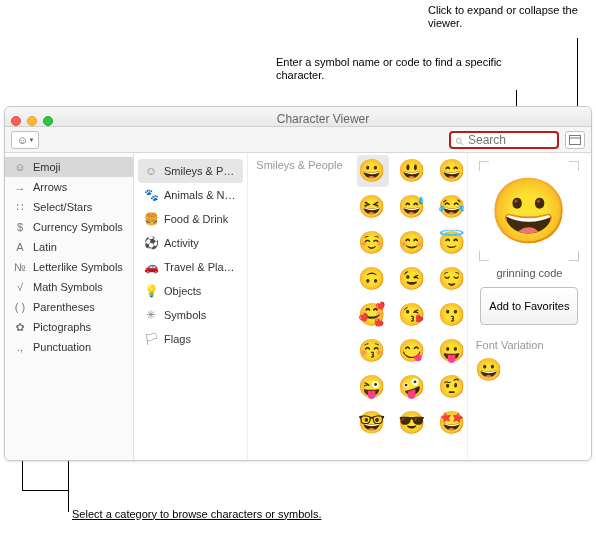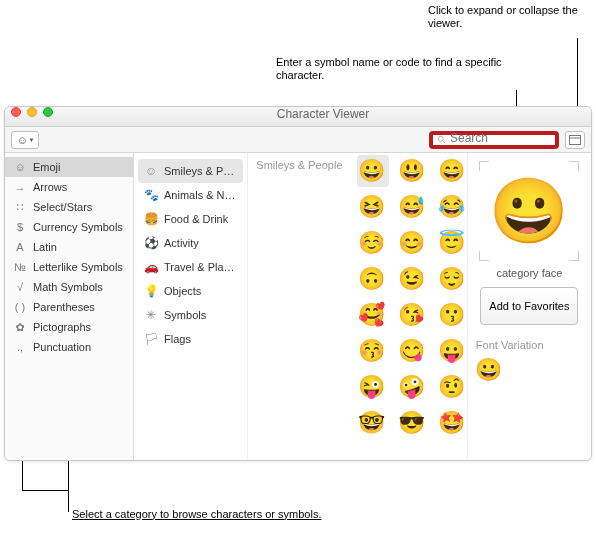--- a/index.html
+++ b/index.html
@@ -11,32 +11,32 @@
 .callout.top-mid { top: 56px; right: 90px; width: 230px; text-align: left; }
 .callout.bottom { bottom: 12px; left: 72px; width: 250px; text-align: left; text-decoration: underline; }
 
 
 .line { position: absolute; background: #000; }
 .line.v { width: 1px; }
 .line.h { height: 1px; }
 
 
 .window { position: absolute; top: 106px; left: 4px; width: 588px; height: 355px; border: 1px solid #c8c8c8; border-radius: 6px; background: #f5f5f5; overflow: hidden; box-shadow: 0 1px 3px rgba(0,0,0,0.1); }
-.titlebar { height: 20px; background: linear-gradient(#f8f8f8,#e8e8e8); border-bottom: 1px solid #d0d0d0; display: flex; align-items: flex-start; padding: 0 6px; font-size: 12px; color: #555; }
+.titlebar { height: 20px; background: linear-gradient(#f8f8f8,#e8e8e8); border-bottom: 1px solid #d0d0d0; display: flex; align-items: flex-end; padding: 0 6px; font-size: 12px; color: #555; }
 .traffic { display: flex; gap: 6px; margin-right: 8px; }
 .traffic span { width: 10px; height: 10px; border-radius: 50%; display: inline-block; }
 .t-close { background: #ff5f57; border: 0.5px solid #e1493e; }
 .t-min { background: #febc2e; border: 0.5px solid #dfa023; }
 .t-max { background: #28c840; border: 0.5px solid #1ba72e; }
 .titlebar .title { flex: 1; text-align: center; color: #666; }
 
 .toolbar { height: 26px; background: #f5f5f5; border-bottom: 1px solid #d8d8d8; display: flex; align-items: center; padding: 0 6px; gap: 6px; }
 .gear-btn { width: 28px; height: 18px; border: 1px solid #c0c0c0; border-radius: 3px; background: #fff; display: flex; align-items: center; justify-content: center; font-size: 11px; color: #555; }
 .toolbar .spacer { flex: 1; }
-.search { display: flex; align-items: flex-end; border: 4px solid #b91c1c; border-radius: 4px; background: #fff; height: 18px; width: 130px; padding: 0 4px; color: #aaa; font-size: 12px; }
+.search { display: flex; align-items: flex-end; border: 2px solid #b91c1c; border-radius: 4px; background: #fff; height: 18px; width: 110px; padding: 0 4px; color: #aaa; font-size: 12px; }
 .search svg { width: 10px; height: 10px; margin-right: 3px; fill: #aaa; }
 .search input { border: none; outline: none; width: 80px; font-size: 12px; color: #333; background: transparent; }
 .expand-btn { width: 20px; height: 18px; border: 1px solid #c0c0c0; border-radius: 3px; background: #fff; display: flex; align-items: center; justify-content: center; }
 
 .body { display: flex; height: calc(100% - 46px); }
 
 
 .sidebar { width: 136px; background: #fafafa; border-right: 1px solid #ddd; padding: 4px 0; overflow-y: auto; }
 .sidebar .item { display: flex; align-items: center; padding: 2px 8px; font-size: 11px; color: #333; gap: 6px; height: 20px; cursor: default; }
 .sidebar .item.selected { background: #d8d8d8; }
@@ -234,21 +234,21 @@
     </div>
 
     <div class="detail">
       <div class="preview-wrap">
         <div class="corner tl"></div>
           <div class="corner tr"></div>
           <div class="corner bl"></div>
           <div class="corner br"></div>
         <div class="preview">😀</div>
       </div>
-      <div class="name">category face</div>
+      <div class="name">grinning code</div>
       <button class="fav-btn">Add to Favorites</button>
       <div class="section">Font Variation</div>
       <div class="variation">😀</div>
     </div>
 
   </div>
 
 </div>
 
 </body></html>

